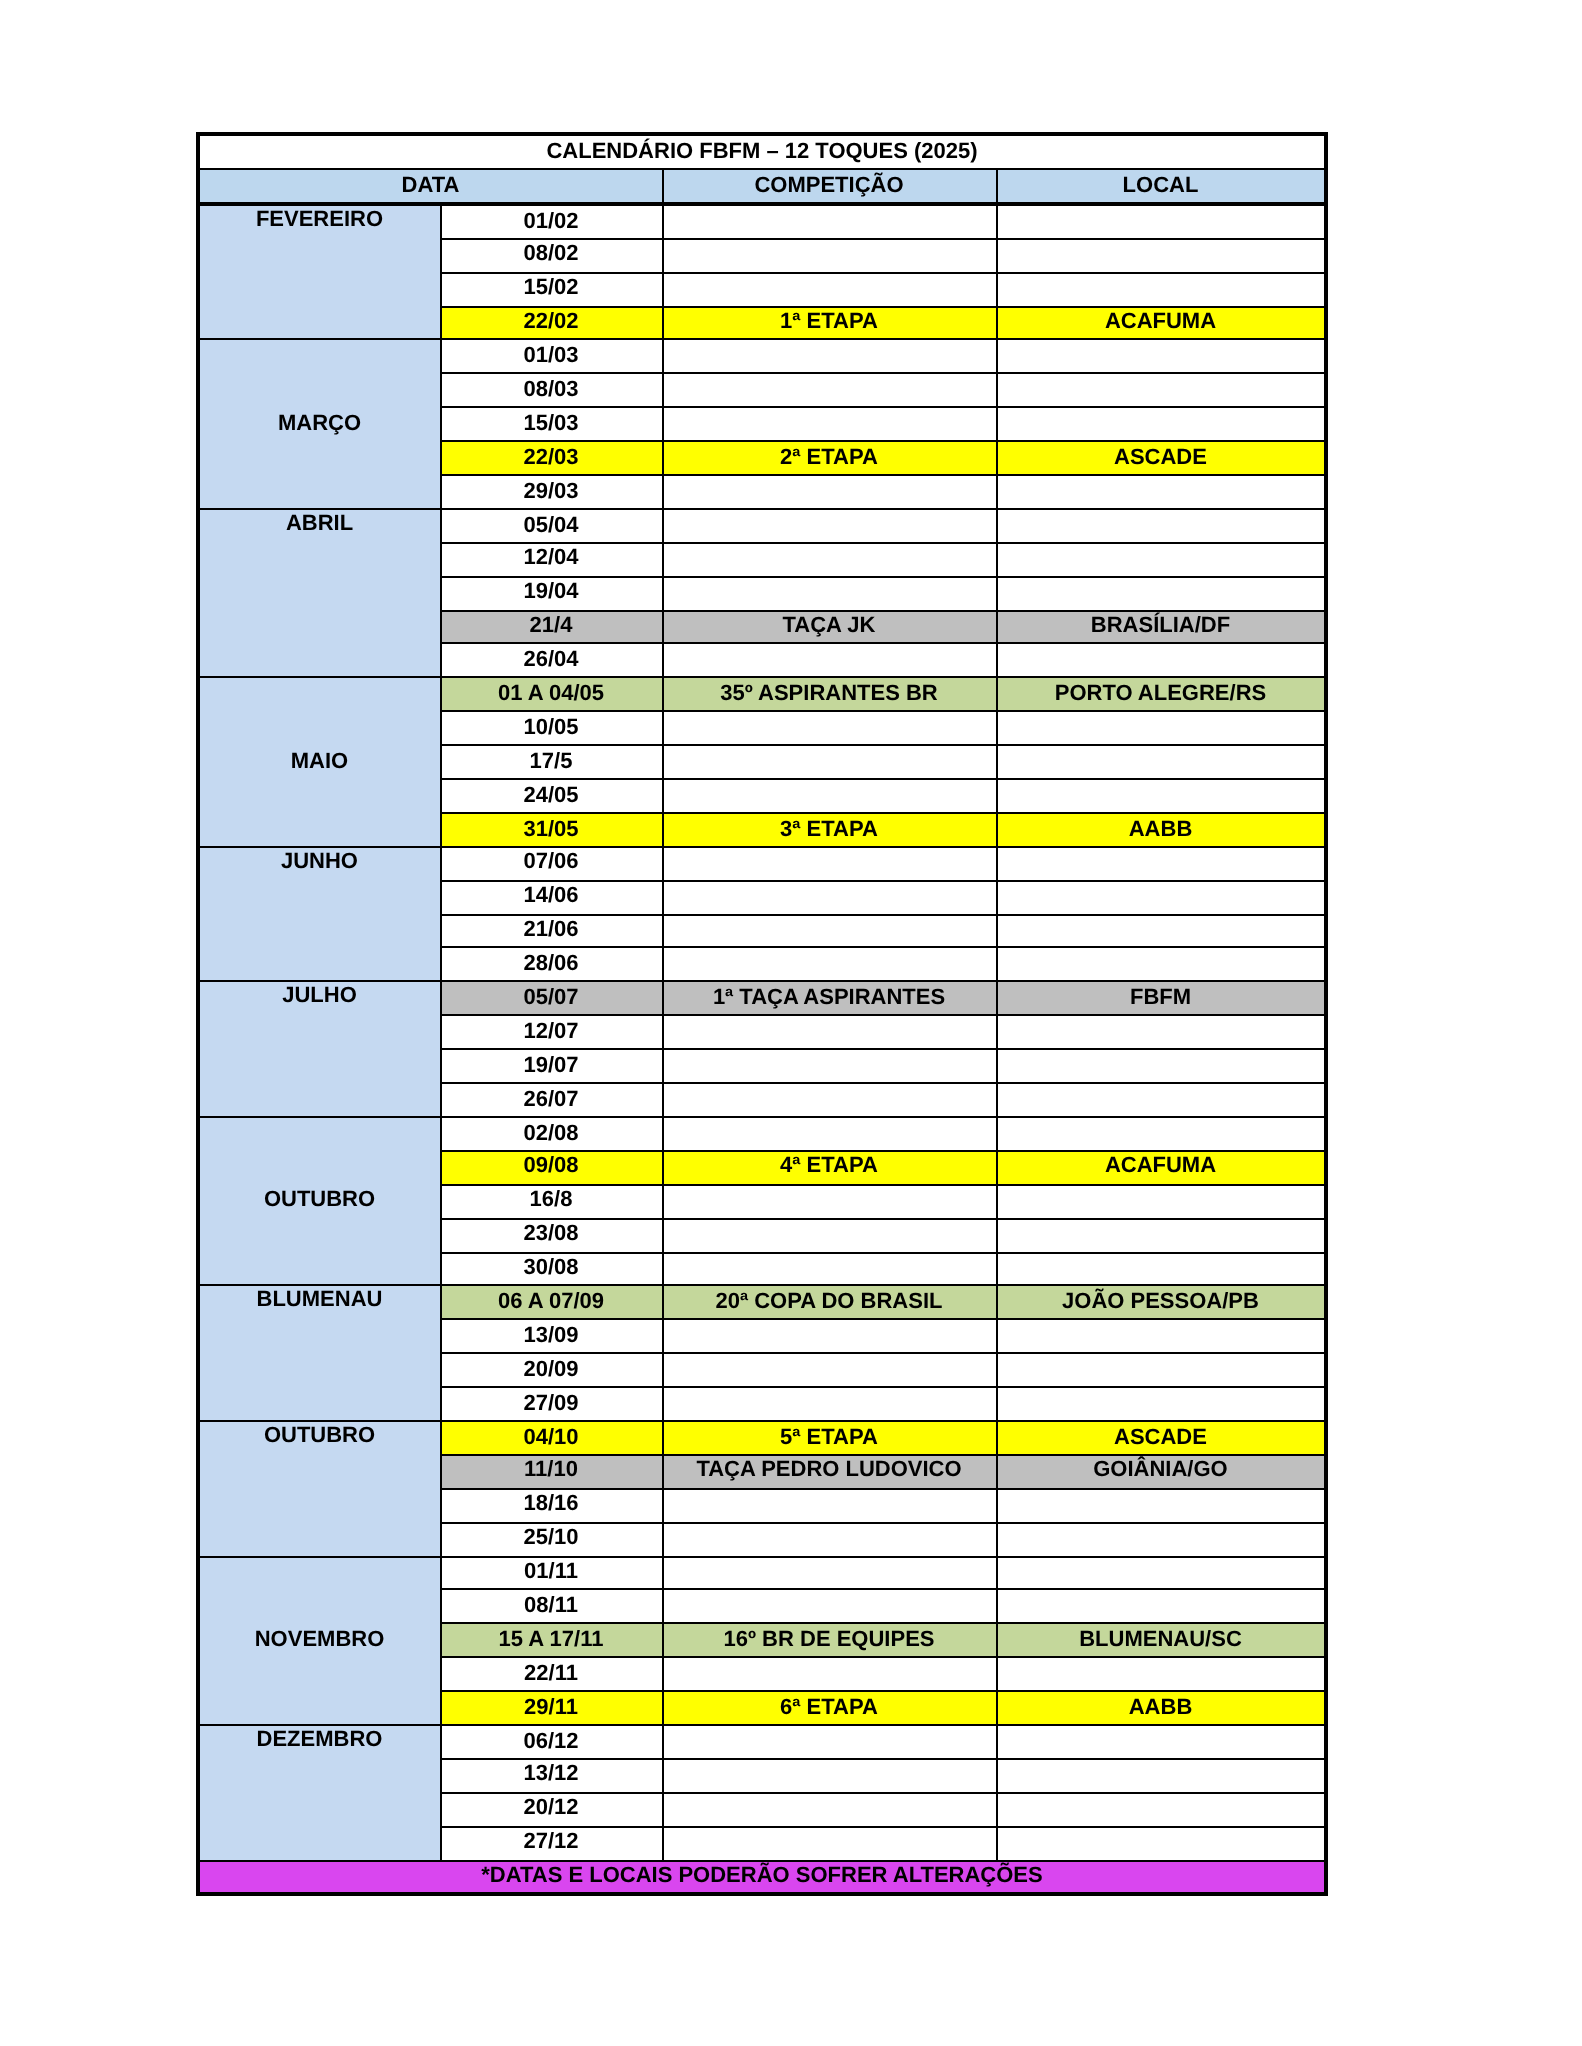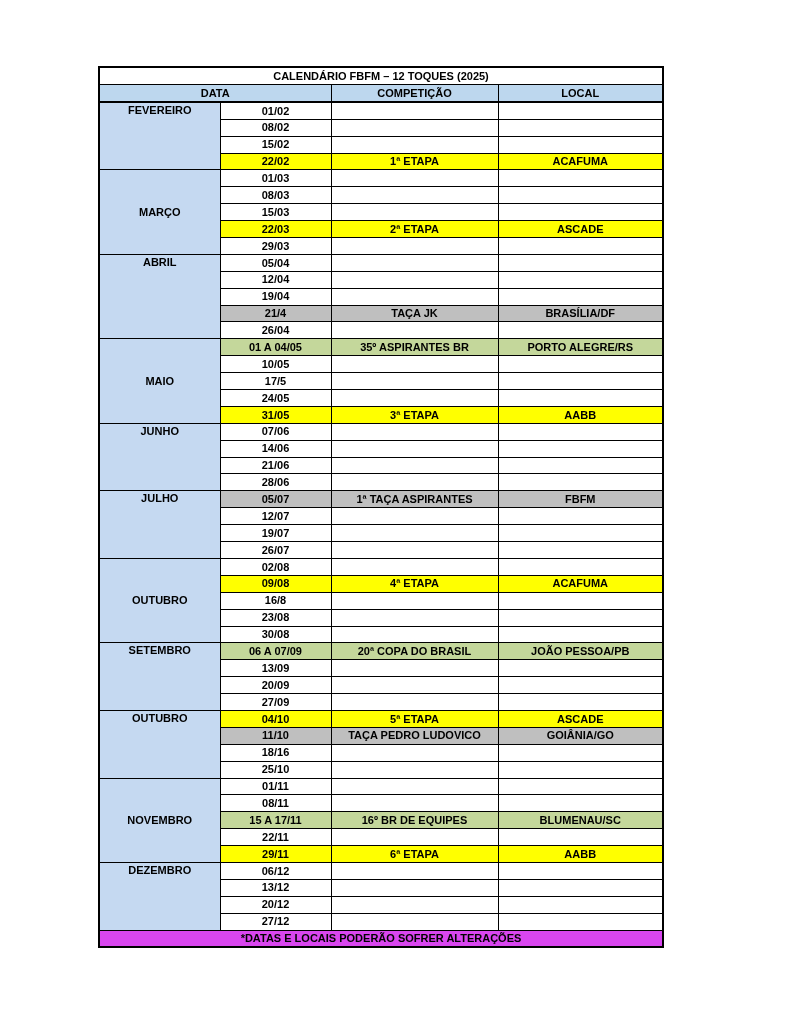--- a/index.html
+++ b/index.html
@@ -248,21 +248,21 @@
         <td class="hl-none">23/08</td>
         <td class="hl-none"></td>
         <td class="hl-none"></td>
       </tr>
       <tr>
         <td class="hl-none">30/08</td>
         <td class="hl-none"></td>
         <td class="hl-none"></td>
       </tr>
       <tr>
-        <td rowspan="4" class="month-cell align-top">SETEMBRO</td>
+        <td rowspan="4" class="month-cell align-top">BLUMENAU</td>
         <td class="hl-green">06 A 07/09</td>
         <td class="hl-green">20ª COPA DO BRASIL</td>
         <td class="hl-green">JOÃO PESSOA/PB</td>
       </tr>
       <tr>
         <td class="hl-none">13/09</td>
         <td class="hl-none"></td>
         <td class="hl-none"></td>
       </tr>
       <tr>

